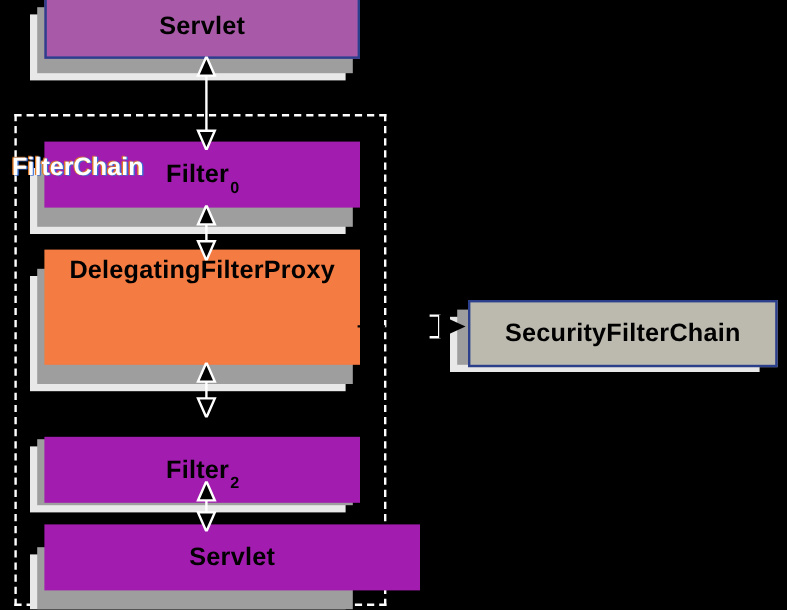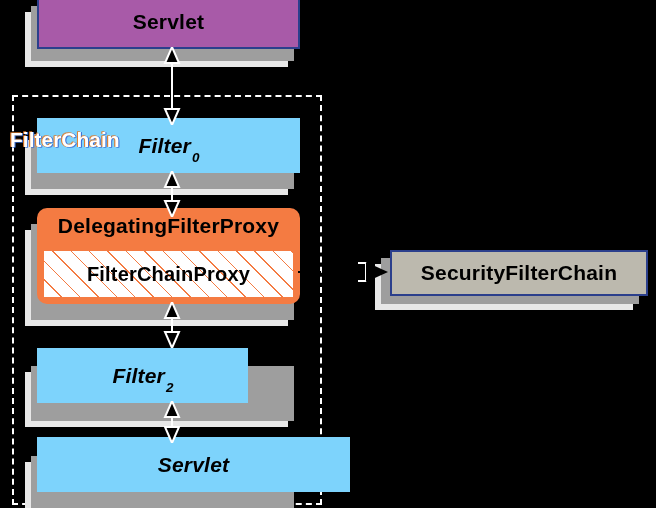--- a/index.html
+++ b/index.html
@@ -42,24 +42,23 @@
     color: #000000;
     font-weight: bold;
     letter-spacing: 0.2px;
   }
   .box-client {
     background: #a85aa8;
     border: 2px solid #2b3f8c;
     font-size: 21px;
   }
   .box-orange {
-    background: #7dd3fc;
+    background: #a21caf;
     border: 0;
     font-size: 21px;
-    font-style: italic;
   }
   .box-gray {
     background: #bcb9ae;
     border: 2px solid #2b3f8c;
     font-size: 21px;
   }
 
   
   .box-dfp {
     background: #f47b42;
@@ -181,63 +180,59 @@
   
   <svg class="connector" style="left:160px; top:171px;" width="24" height="46">
     <line x1="12" y1="8" x2="12" y2="38" stroke="#ffffff" stroke-width="2"></line>
     <polygon points="12,0 5,16 19,16" fill="#000000" stroke="#ffffff" stroke-width="2"></polygon>
     <polygon points="12,46 5,30 19,30" fill="#000000" stroke="#ffffff" stroke-width="2"></polygon>
   </svg>
 
   
   <div class="shadow-far" style="left:25px; top:230px; width:263px; height:96px;"></div>
   <div class="shadow-near" style="left:31px; top:224px; width:263px; height:96px;"></div>
-  <div class="box box-dfp" style="left:37px; top:208px; width:263px; height:96px;border-radius:10px;">
+  <div class="box box-dfp" style="left:37px; top:208px; width:263px; height:96px;">
     <div class="dfp-title">DelegatingFilterProxy</div>
-    <div class="dfp-inner">
-      <div class="dfp-hatch"></div>
-      <span class="dfp-inner-label">FilterChainProxy</span>
-    </div>
   </div>
 
   
   <svg class="connector" style="left:160px; top:302px;" width="24" height="46">
     <line x1="12" y1="8" x2="12" y2="38" stroke="#ffffff" stroke-width="2"></line>
     <polygon points="12,0 5,16 19,16" fill="#000000" stroke="#ffffff" stroke-width="2"></polygon>
     <polygon points="12,46 5,30 19,30" fill="#000000" stroke="#ffffff" stroke-width="2"></polygon>
   </svg>
 
    SecurityFilterChain connector --&gt;
   <svg class="connector" style="left:296px; top:258px;" width="100" height="28">
     <line x1="2" y1="14" x2="62" y2="14" stroke="#000000" stroke-width="2" stroke-dasharray="5,4"></line>
     <path d="M 62 5 L 70 5 L 70 23 L 62 23" fill="none" stroke="#ffffff" stroke-width="2"></path>
     <polygon points="92,14 70,4 70,24" fill="#000000"></polygon>
   </svg>
 
   
   <div class="shadow-far" style="left:25px; top:372px; width:263px; height:55px;"></div>
   <div class="shadow-near" style="left:31px; top:366px; width:263px; height:55px;"></div>
-  <div class="box box-orange" style="left:37px; top:348px; width:211px; height:55px;">
+  <div class="box box-orange" style="left:37px; top:364px; width:263px; height:55px;">
     <span><span>Filter</span><span class="sub">2</span></span>
   </div>
 
   
   <svg class="connector" style="left:160px; top:401px;" width="24" height="42">
     <line x1="12" y1="8" x2="12" y2="34" stroke="#ffffff" stroke-width="2"></line>
     <polygon points="12,0 5,16 19,16" fill="#000000" stroke="#ffffff" stroke-width="2"></polygon>
     <polygon points="12,42 5,26 19,26" fill="#000000" stroke="#ffffff" stroke-width="2"></polygon>
   </svg>
 
   
   <div class="shadow-far" style="left:25px; top:462px; width:263px; height:55px;"></div>
   <div class="shadow-near" style="left:31px; top:456px; width:263px; height:55px;"></div>
   <div class="box box-orange" style="left:37px; top:437px; width:313px; height:55px;">
     <span>Servlet</span>
   </div>
 
   
   <div class="shadow-far" style="left:375px; top:264px; width:258px; height:46px;"></div>
   <div class="shadow-near" style="left:381px; top:258px; width:258px; height:46px;"></div>
-  <div class="box box-gray" style="left:390px; top:250px; width:258px; height:46px;">
+  <div class="box box-gray" style="left:390px; top:250px; width:258px; height:56px;">
     <span>SecurityFilterChain</span>
   </div>
 
 </div>
 
 </body></html>

